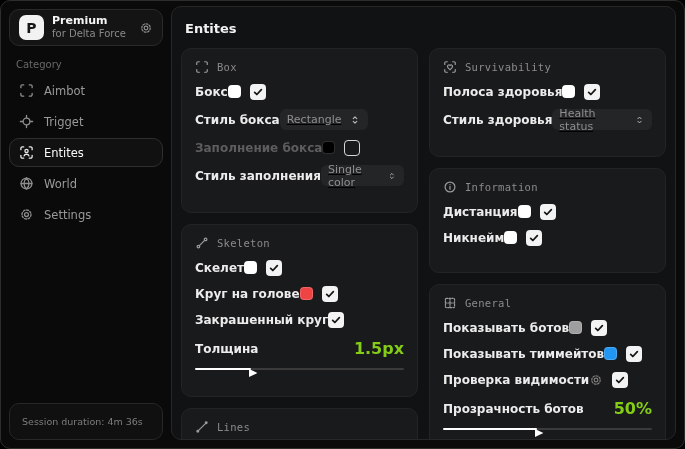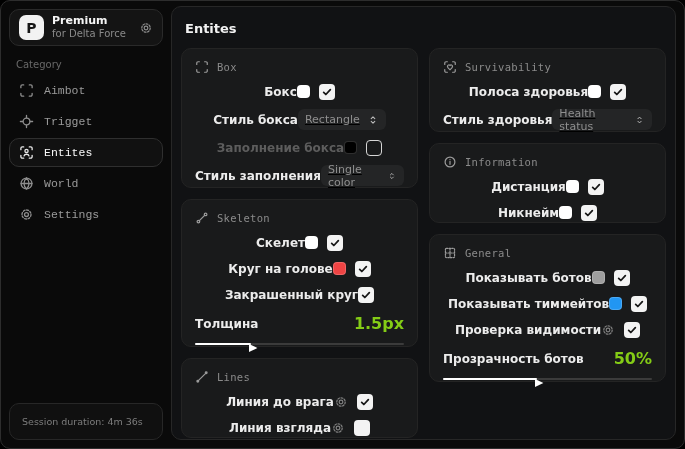--- a/index.html
+++ b/index.html
@@ -13,43 +13,43 @@
   .brand-card { height:37px; background:#141414; border:1px solid #2a2a2a; border-radius:10px;
     display:flex; align-items:center; gap:8px; padding:0 9px; }
   .logo { width:25px; height:25px; background:#f2f2f2; border-radius:7px; color:#161616;
     font-weight:bold; font-size:14px; display:flex; align-items:center; justify-content:center; }
   .brand-text { flex:1; line-height:1.15; }
   .brand-title { color:#f5f5f5; font-size:11px; font-weight:bold; }
   .brand-sub { color:#8a8a8a; font-size:10px; }
   .icon { display:inline-flex; align-items:center; justify-content:center; color:#8d8d8d; }
   .brand-card .icon { width:14px; height:14px; }
   .category { color:#686868; font-size:10px; margin:13px 0 6px 7px; }
-  .nav { display:flex; flex-direction:column; gap:2px;font-family:Liberation Mono, monospace; }
+  .nav { display:flex; flex-direction:column; gap:2px; }
   .nav-item { display:flex; align-items:center; gap:10px; padding:6px 9px; border:1px solid transparent;
     border-radius:10px; color:#9a9a9a; font-size:11.5px; cursor:pointer; }
   .nav-item .icon { width:15px; height:15px; }
   .nav-item.active { color:#fafafa; border-color:#2f2f2f; background:#111; }
   .nav-item.active .icon { color:#e8e8e8; }
   .session-card { margin-top:auto; height:37px; background:#101010; border:1px solid #272727;
     border-radius:10px; display:flex; align-items:center; padding:0 12px; }
   .session-card span { color:#7d7d7d; font-size:9.5px; }
 
   
   .main { flex:1; margin:5px 8px 8px 0; background:#111214; border:1px solid #272727;
     border-radius:10px; padding:12px 9px 10px 9px; overflow:hidden; }
   .page-title { color:#f2f2f2; font-size:13px; font-weight:bold; margin:2px 0 12px 4px; }
   .columns { display:flex; gap:11px; }
   .col { flex:1; display:flex; flex-direction:column; gap:11px; min-width:0; }
 
-  .panel { background:#191a1b; border:1px solid #242424; border-radius:10px; padding:11px 13px 1px 13px; }
+  .panel { background:#191a1b; border:1px solid #242424; border-radius:10px; padding:11px 13px 26px 13px; }
   .panel-head { display:flex; align-items:center; gap:8px; color:#8b8b8b;
     font-family:"DejaVu Sans Mono", monospace; font-size:10.5px; letter-spacing:0.3px; margin-bottom:4px; }
   .panel-head .icon { width:14px; height:14px; color:#9a9a9a; }
 
-  .row { display:flex; align-items:center; justify-content:center; margin-top:9px; min-height:17px; }
+  .row { display:flex; align-items:center; justify-content:flex-start; margin-top:9px; min-height:17px; }
   .row-label { color:#ececec; font-size:12px; font-weight:bold; white-space:nowrap; }
   .row.disabled .row-label { color:#5d5d5d; }
   .controls { display:flex; align-items:center; gap:9px;text-decoration:underline; }
   .swatch { width:13px; height:13px; border-radius:4px; border:1px solid rgba(255,255,255,0.18); cursor:pointer; }
   .checkbox { width:16px; height:16px; border-radius:4px; background:#f3f3f3; display:flex;
     align-items:center; justify-content:center; cursor:pointer; }
   .checkbox svg { width:10px; height:10px; }
   .checkbox.off { background:transparent; border:1.5px solid #d6d6d6; }
   .row .icon.row-gear { width:14px; height:14px; color:#808080; cursor:pointer; }
 

